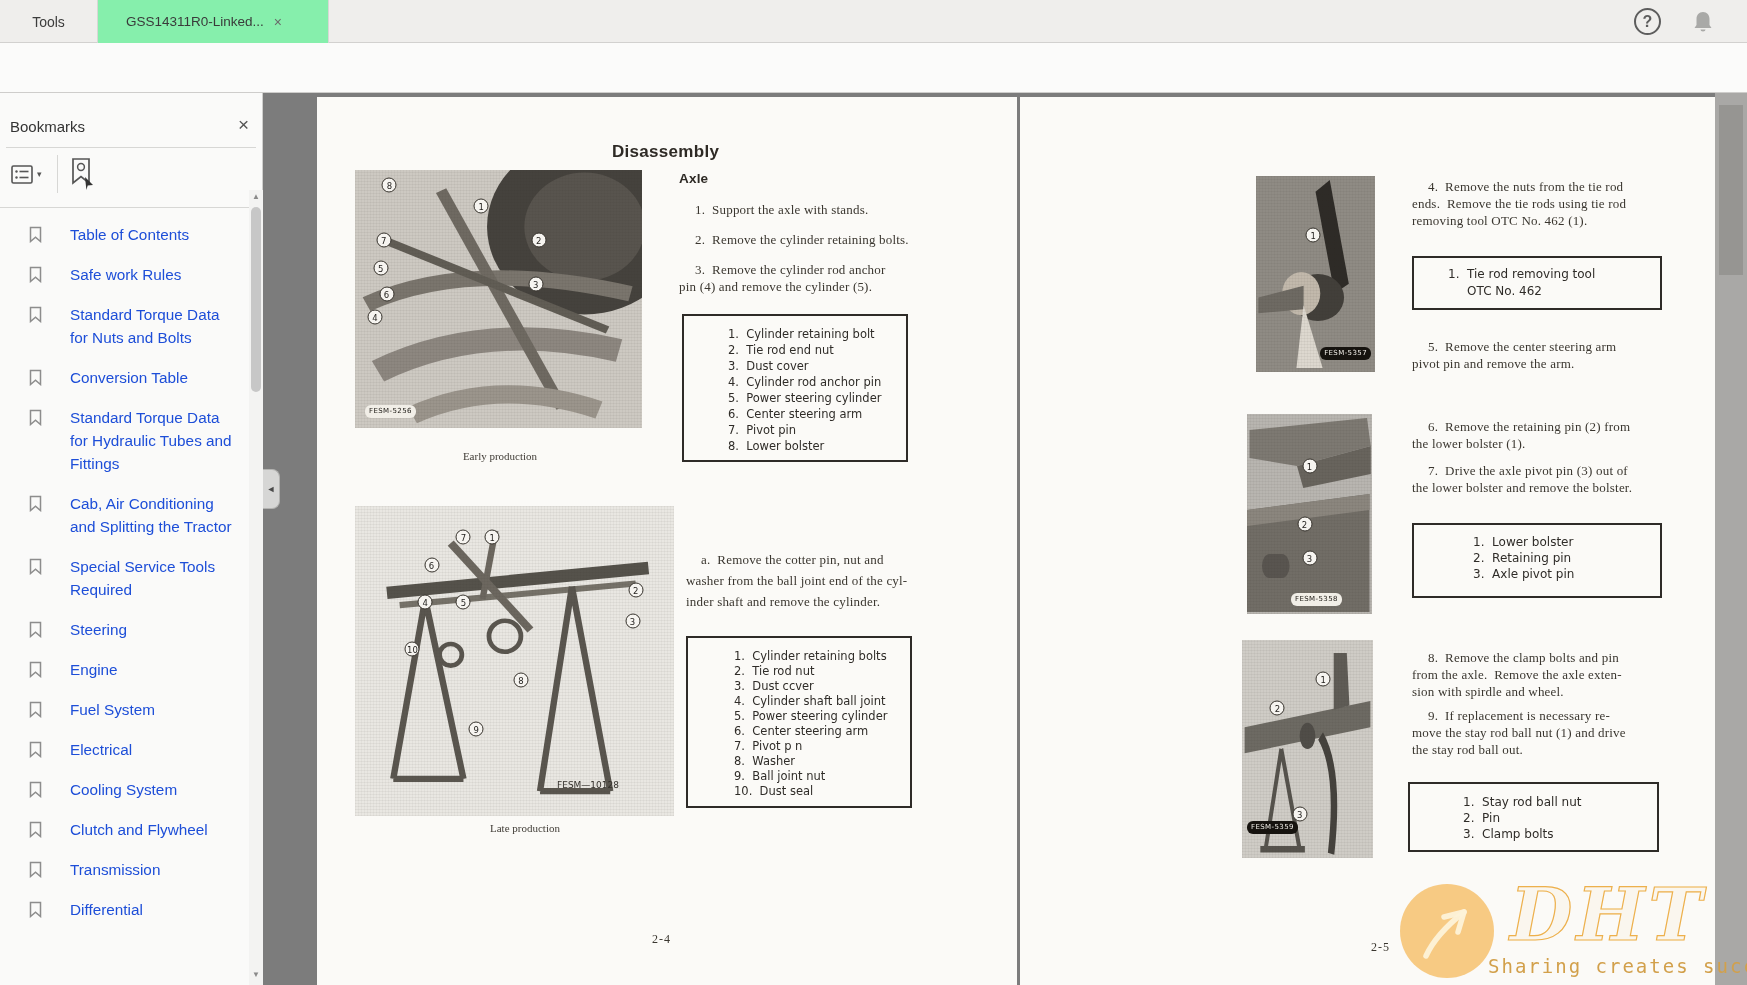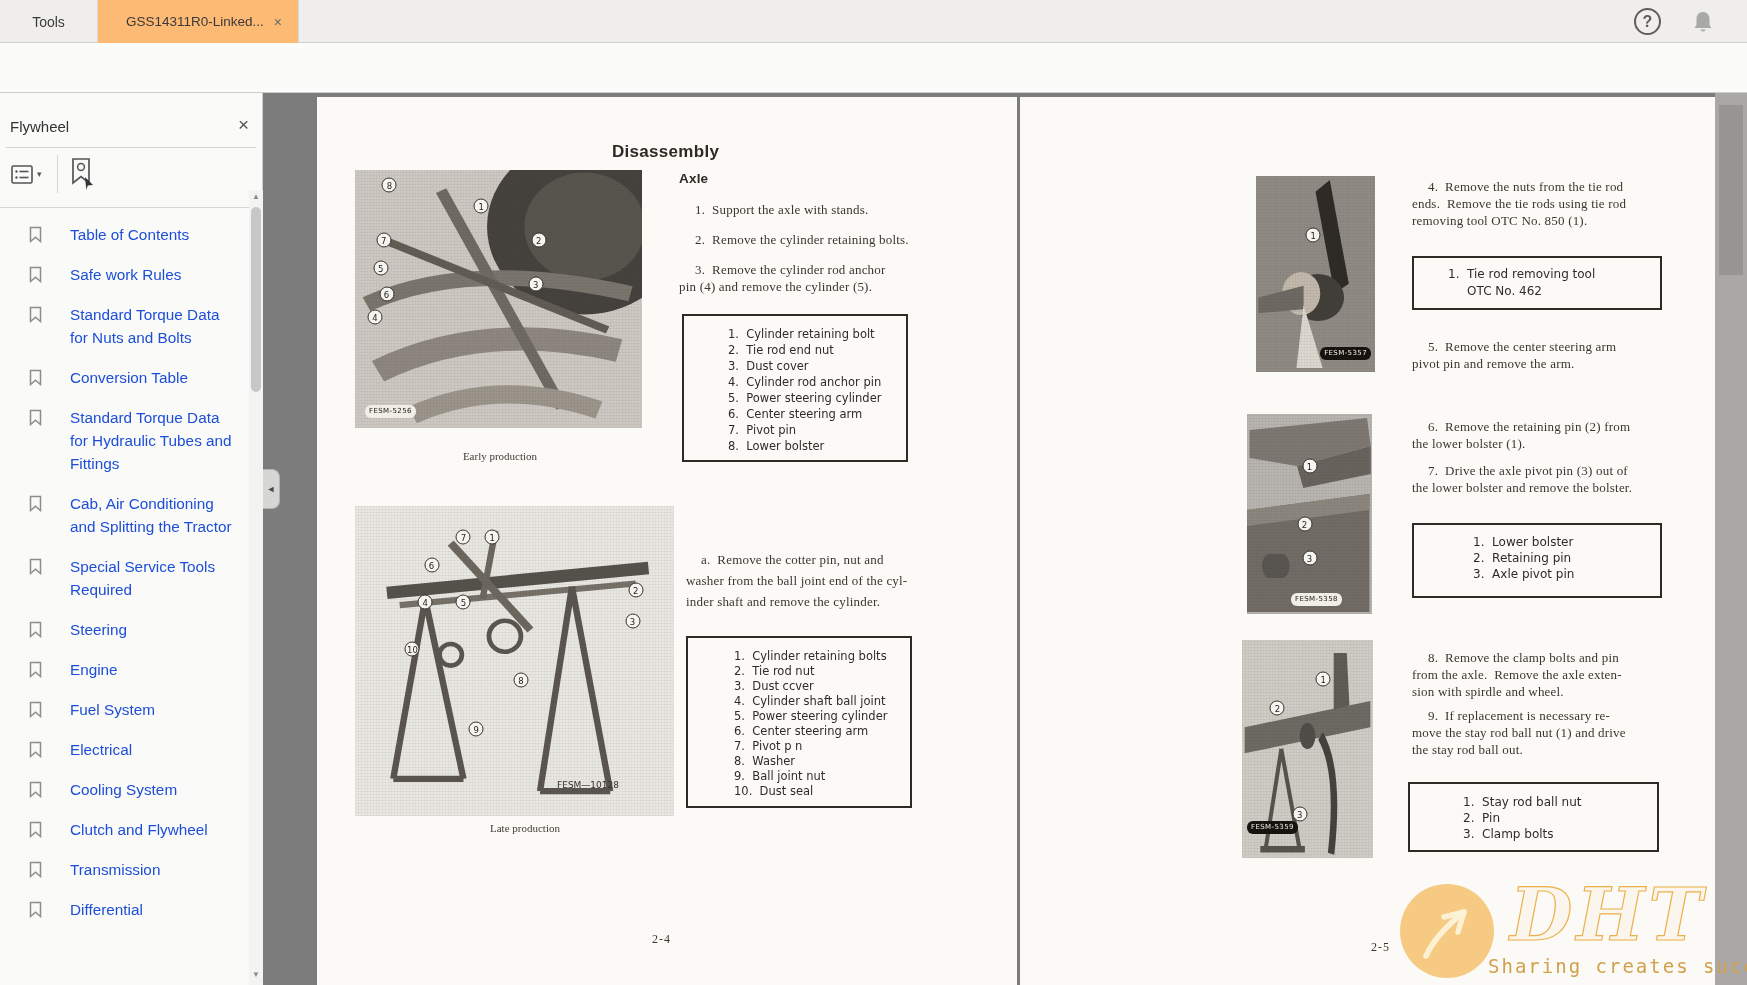--- a/index.html
+++ b/index.html
@@ -2,21 +2,21 @@
 <html><head>
 <meta charset="utf-8">
 <style>
   html,body{margin:0;padding:0;background:#555;}
   *{box-sizing:border-box;}
   .screen{position:relative;width:1747px;height:985px;overflow:hidden;background:#7c7c7c;font-family:"Liberation Sans",sans-serif;}
 
   
   .tabbar{position:absolute;left:0;top:0;width:1747px;height:43px;background:#efeeec;border-bottom:1px solid #d2d1cf;}
   .tab-tools{position:absolute;left:0;top:0;width:97px;height:43px;display:flex;align-items:center;justify-content:center;color:#3c3c3c;font-size:14px;cursor:default;}
-  .tab-doc{position:absolute;left:97px;top:0;width:202px;height:43px;background:#fdba74;border-left:1px solid #d8d7d5;border-right:1px solid #d8d7d5;display:flex;align-items:center;padding:0 12px 0 28px;z-index:2;}
+  .tab-doc{position:absolute;left:97px;top:0;width:232px;height:43px;background:#86efac;border-left:1px solid #d8d7d5;border-right:1px solid #d8d7d5;display:flex;align-items:center;padding:0 12px 0 28px;z-index:2;}
   .tab-doc .lbl{font-size:13.5px;color:#3a3a3a;white-space:nowrap;overflow:hidden;max-width:148px;}
   .tab-close{margin-left:10px;color:#6a6a6a;font-size:14px;line-height:14px;cursor:default;}
   .edge-chev{position:absolute;left:-5px;top:12px;color:#8a8a8a;font-size:16px;}
   .help-ic{position:absolute;left:1634px;top:8px;width:27px;height:27px;border:2px solid #5d5d5d;border-radius:50%;color:#5d5d5d;font-size:16px;font-weight:bold;display:flex;align-items:center;justify-content:center;}
   .bell-ic{position:absolute;left:1690px;top:9px;width:26px;height:26px;}
 
   
   .toolbar{position:absolute;left:0;top:43px;width:1747px;height:50px;background:#fbfbfa;border-bottom:1px solid #cecdcb;z-index:1;}
   .tbtn{position:absolute;top:57px;width:30px;height:30px;display:flex;align-items:center;justify-content:center;}
   .pgnum-input{position:absolute;left:797px;top:58px;width:42px;height:27px;border:none;border-bottom:1px solid #a8a8a8;background:transparent;text-align:center;font-size:13.5px;color:#333;font-family:"Liberation Sans",sans-serif;}
@@ -185,21 +185,21 @@
     </svg>
   </div>
   <div class="avatar">
     <svg width="22" height="22" viewBox="0 0 22 22">
         <circle cx="11" cy="7.5" r="4.2" fill="#fff"></circle>
         <path d="M2.5 20a8.5 6.5 0 0 1 17 0z" fill="#fff"></path>
       </svg>
   </div>
 
   <div class="sidebar">
-    <div class="sb-title">Flywheel</div>
+    <div class="sb-title">Bookmarks</div>
     <div class="sb-close">×</div>
     <div class="sb-div1"></div>
     <div class="sb-opt">
       <svg width="26" height="24" viewBox="0 0 26 24">
           <rect x="2" y="3" width="20" height="17" rx="1.5" fill="none" stroke="#555" stroke-width="1.6"></rect>
           <circle cx="6.5" cy="8.5" r="1.2" fill="#555"></circle>
           <rect x="9.5" y="7.7" width="9" height="1.6" fill="#555"></rect>
           <circle cx="6.5" cy="14.5" r="1.2" fill="#555"></circle>
           <rect x="9.5" y="13.7" width="9" height="1.6" fill="#555"></rect>
         </svg>
@@ -471,21 +471,21 @@
       <circle cx="50" cy="44" r="6" fill="#504d48"></circle>
     </svg>
     <span class="chip" style="left:5px;bottom:24px;">FESM-5359</span>
   <span class="callout" style="left: 62%; top: 18%;">1</span>
       <span class="callout" style="left: 27%; top: 31%;">2</span>
       <span class="callout" style="left: 44%; top: 80%;">3</span>
     </div>
 
   <div class="step scan" style="left:1412px;top:178px;">4.  Remove the nuts from the tie rod
 ends.  Remove the tie rods using tie rod
-removing tool OTC No. 850 (1).</div>
+removing tool OTC No. 462 (1).</div>
 
   <div class="legend-box" style="left:1412px;top:256px;width:250px;height:54px;padding:8px 0 0 34px;font-size:12px;line-height:17px;white-space:pre;">1.  Tie rod removing tool
      OTC No. 462</div>
 
   <div class="step scan" style="left:1412px;top:338px;">5.  Remove the center steering arm
 pivot pin and remove the arm.</div>
   <div class="step scan" style="left:1412px;top:418px;">6.  Remove the retaining pin (2) from
 the lower bolster (1).</div>
   <div class="step scan" style="left:1412px;top:462px;">7.  Drive the axle pivot pin (3) out of
 the lower bolster and remove the bolster.</div>

